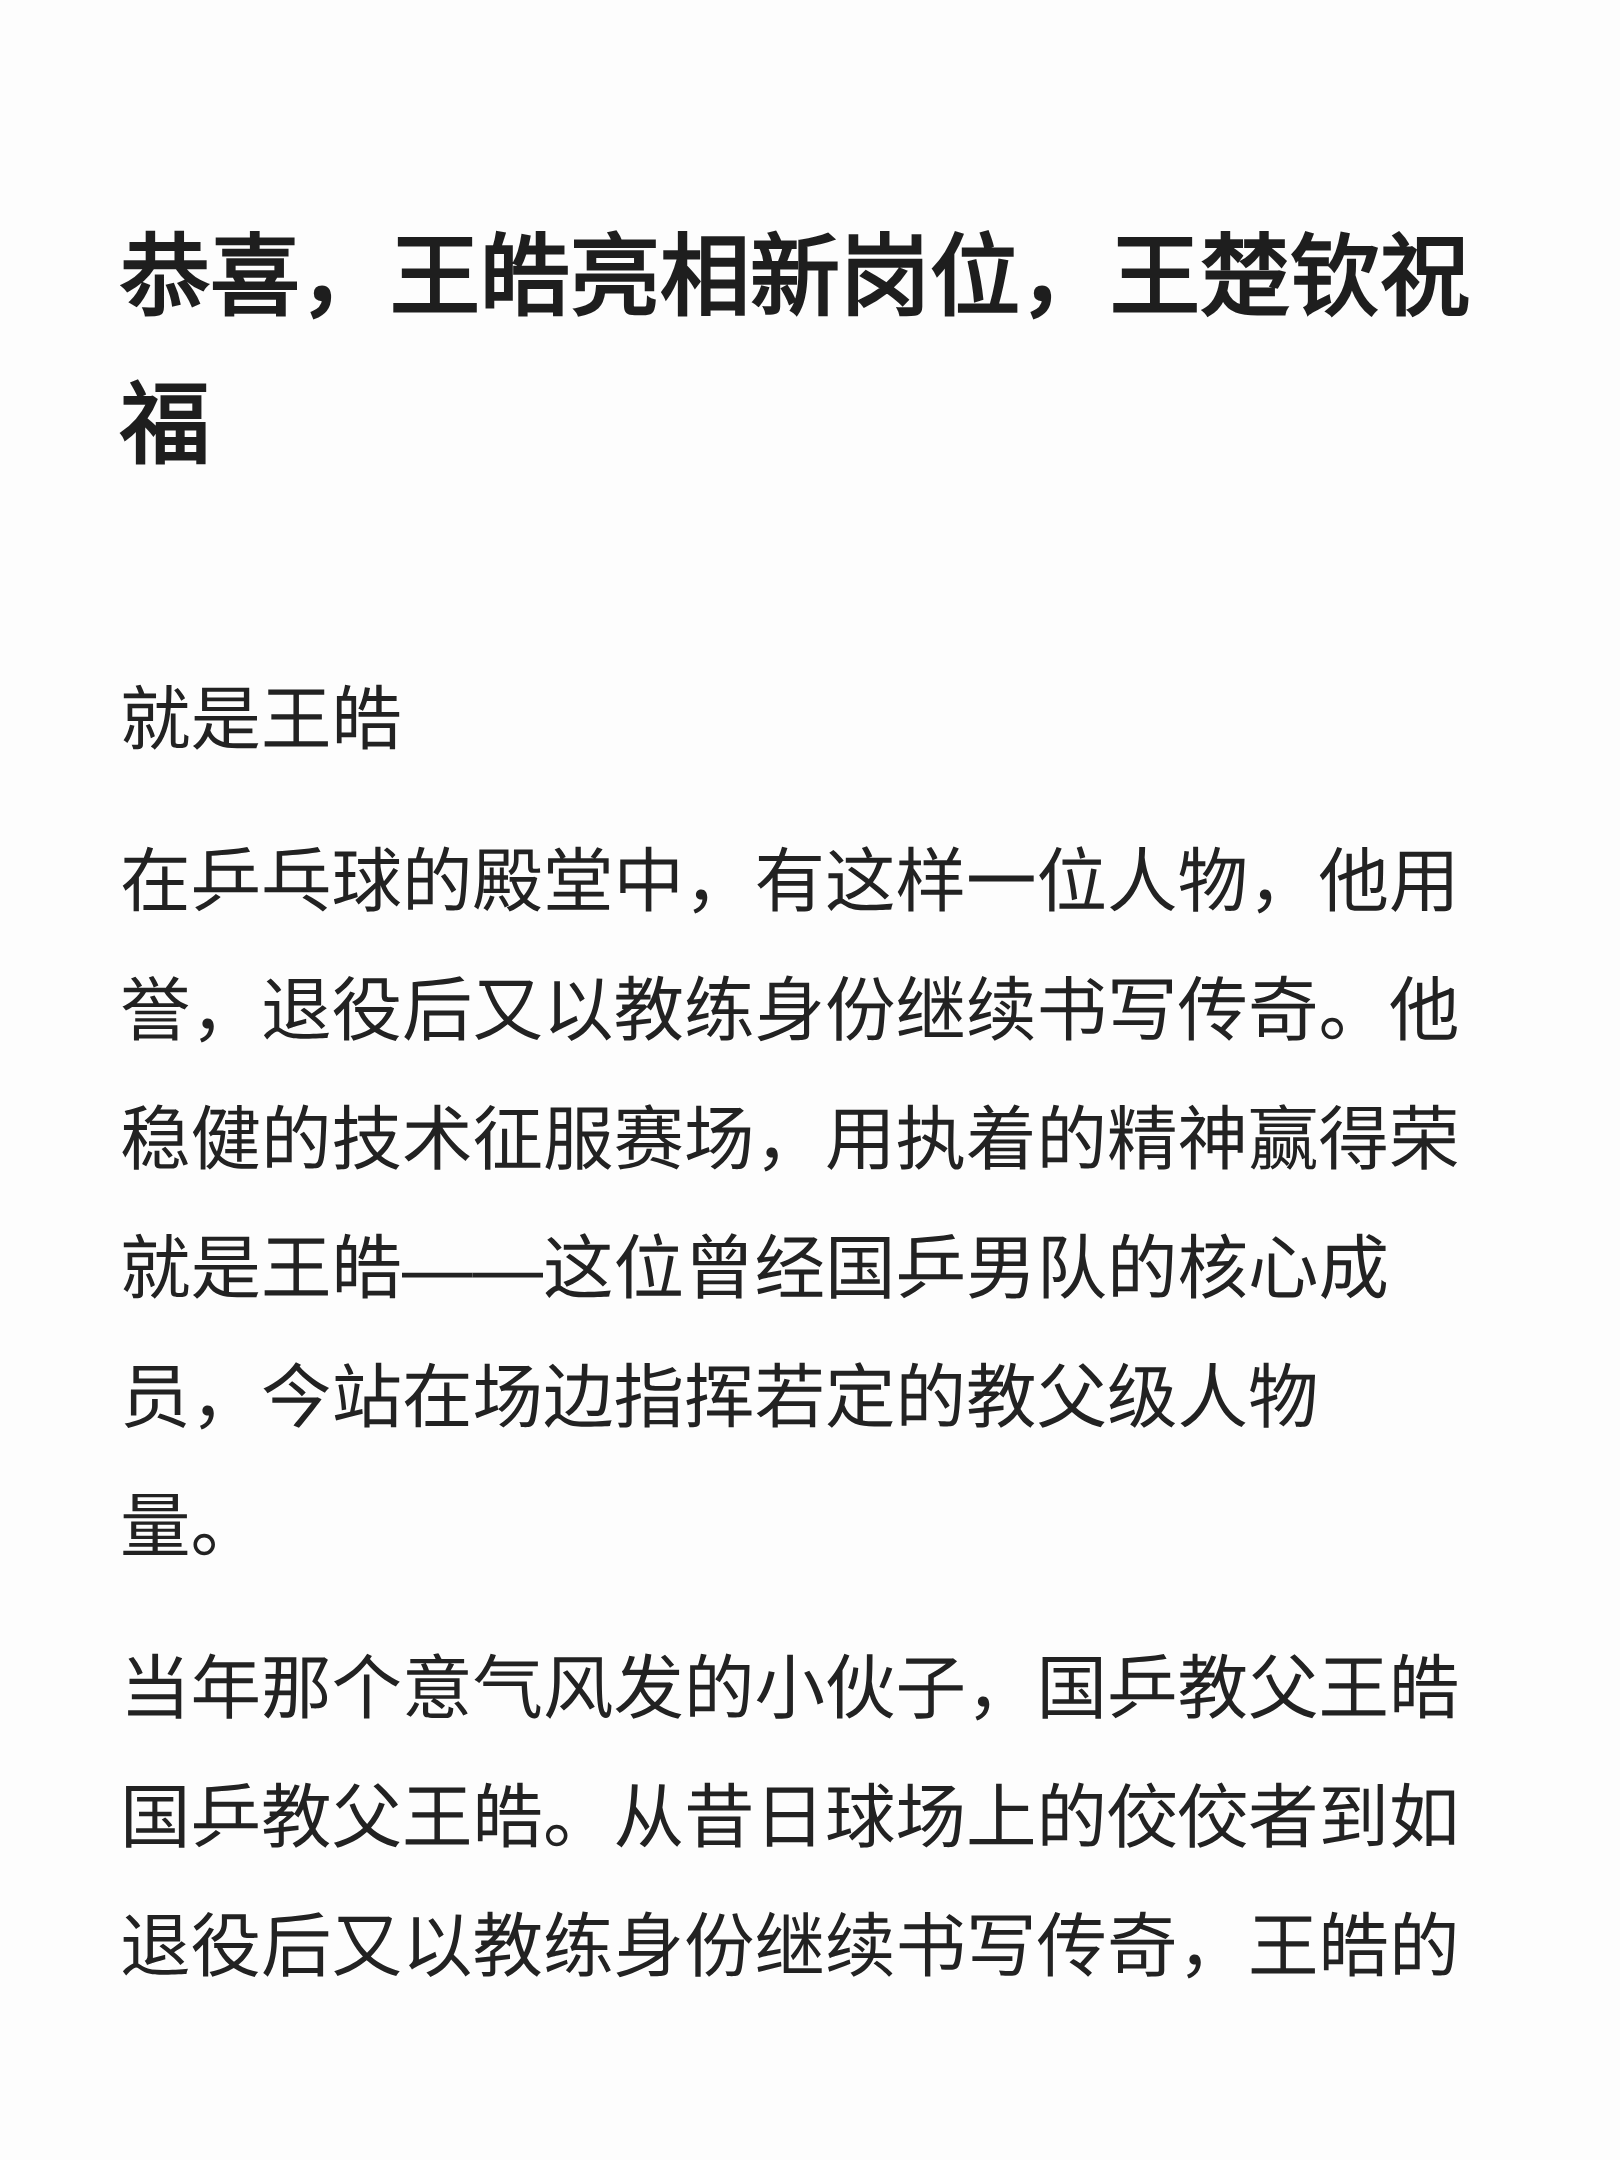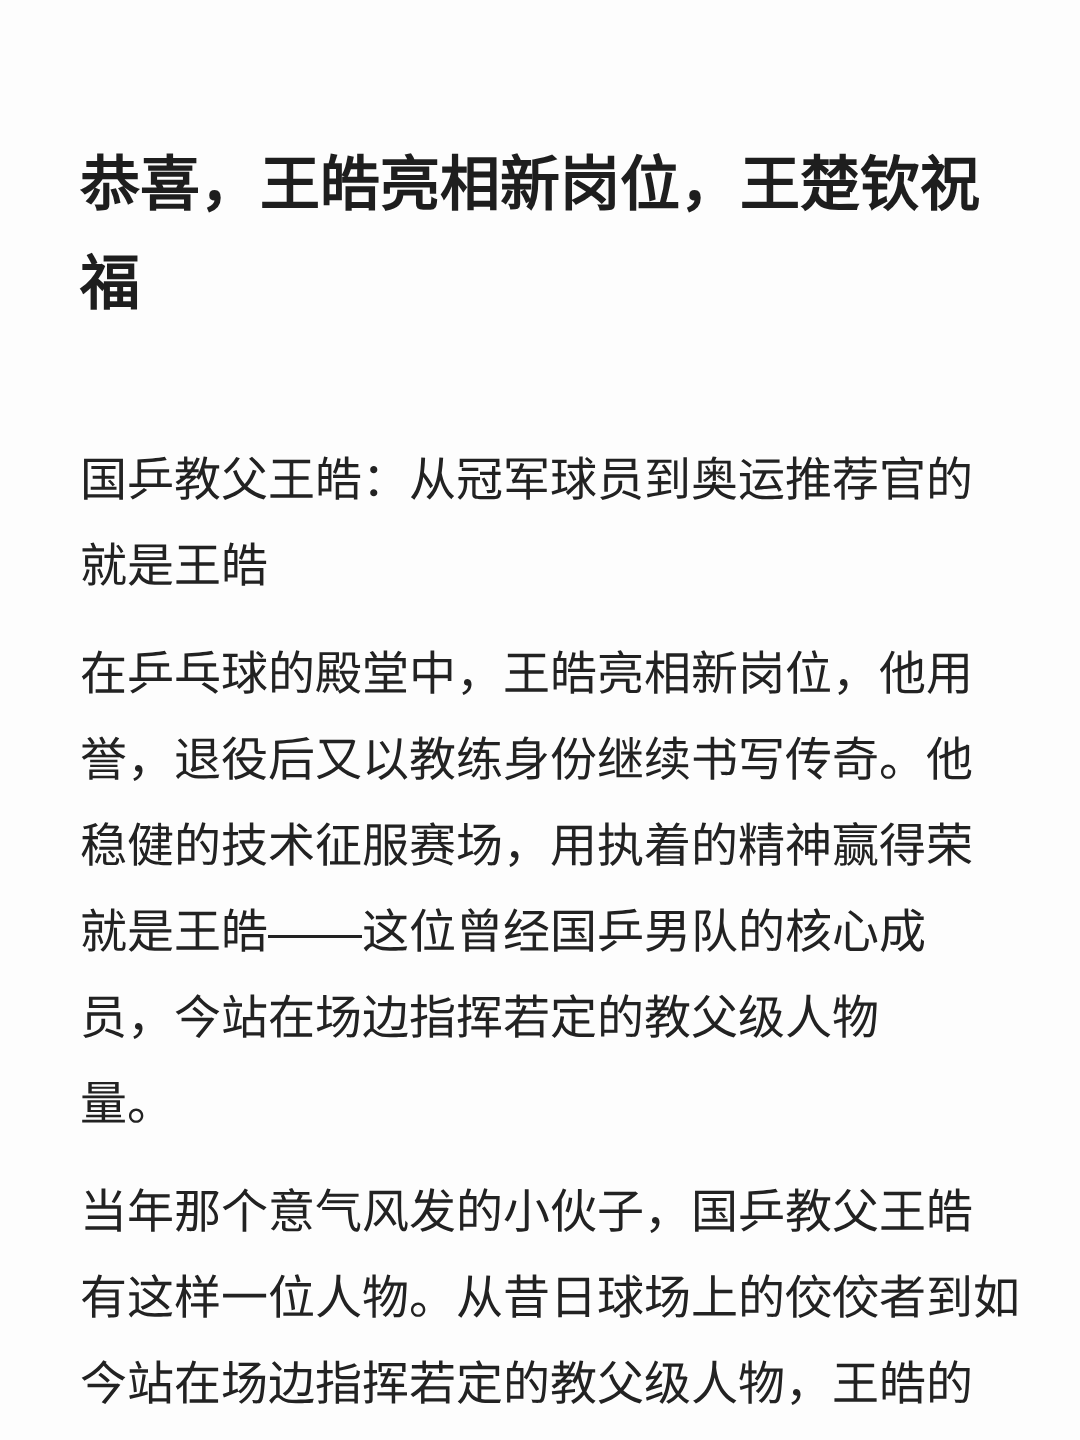--- a/index.html
+++ b/index.html
@@ -43,31 +43,30 @@
 </head>
 <body>
 
 <main class="content">
   <h1 class="title">
       <span class="line">恭喜，王皓亮相新岗位，王楚钦祝</span>
       <span class="line">福</span>
     </h1>
 
   <p class="para">
-      <span class="line">国乒教父王皓：从冠军球员到奥运推荐官的</span>
       <span class="line">就是王皓</span>
     </p>
 
   <p class="para">
-      <span class="line">在乒乓球的殿堂中，王皓亮相新岗位，他用</span>
+      <span class="line">在乒乓球的殿堂中，有这样一位人物，他用</span>
       <span class="line">誉，退役后又以教练身份继续书写传奇。他</span>
       <span class="line">稳健的技术征服赛场，用执着的精神赢得荣</span>
       <span class="line">就是王皓——这位曾经国乒男队的核心成</span>
       <span class="line">员，今站在场边指挥若定的教父级人物</span>
       <span class="line">量。</span>
     </p>
 
   <p class="para">
       <span class="line">当年那个意气风发的小伙子，国乒教父王皓</span>
-      <span class="line">有这样一位人物。从昔日球场上的佼佼者到如</span>
-      <span class="line">今站在场边指挥若定的教父级人物，王皓的</span>
+      <span class="line">国乒教父王皓。从昔日球场上的佼佼者到如</span>
+      <span class="line">退役后又以教练身份继续书写传奇，王皓的</span>
     </p>
 </main>
 
 </body></html>

